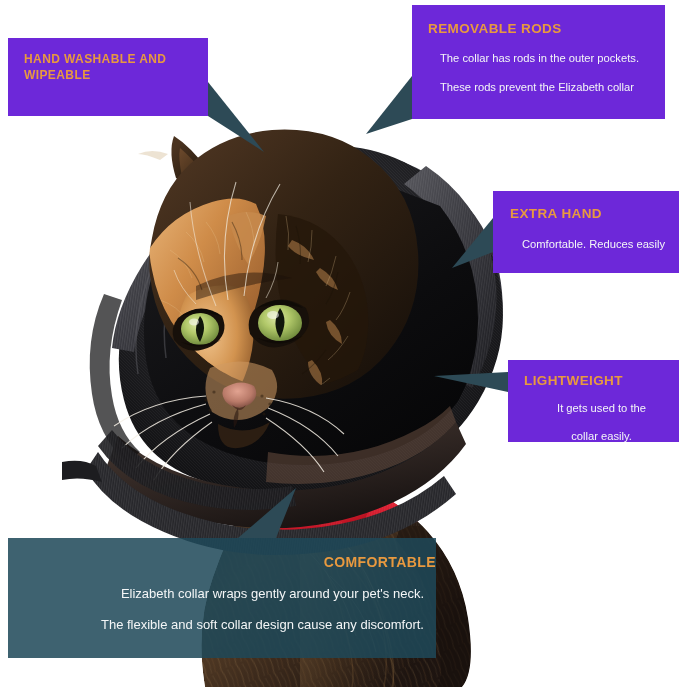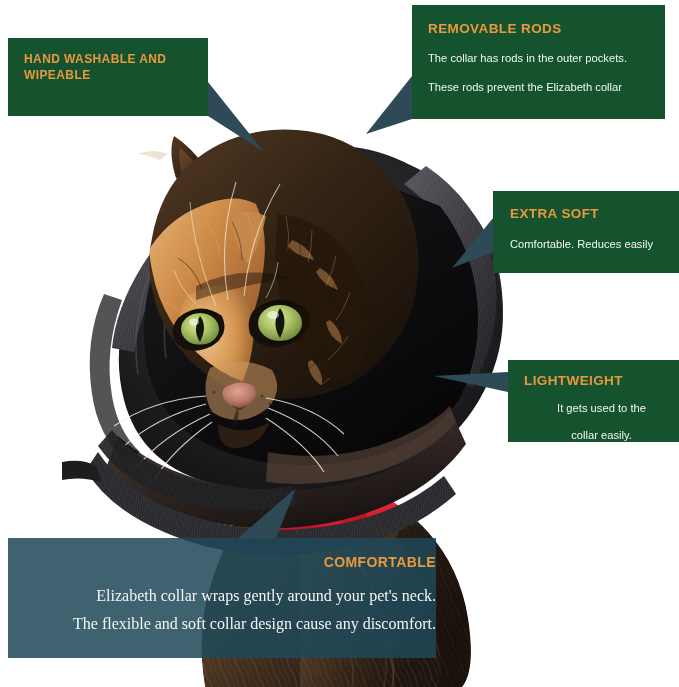--- a/index.html
+++ b/index.html
@@ -22,39 +22,39 @@
   #photo {
     position: absolute;
     left: 0; top: 0;
     width: 679px; height: 687px;
   }
 
   
   .callout {
     position: absolute;
     box-sizing: border-box;
-    background: #14532d;
+    background: #6d28d9;
     color: #ffffff;
     z-index: 40;
   }
   .callout.translucent {
     background: rgba(30, 72, 88, 0.86);
     text-align: right;
   }
   .callout .title {
     color: #e8993f;
     font-weight: bold;
     letter-spacing: 0.4px;
     line-height: 1.32;
     margin: 0;
   }
   .callout .body {
     color: #f4f6f7;
     line-height: 1.42;
-    margin: 0;
+    margin: 12px;
   }
 
   
   .pointer-layer {
     position: absolute;
     left: 0; top: 0;
     width: 679px; height: 687px;
     z-index: 35;
     pointer-events: none;
   }
@@ -71,21 +71,21 @@
   #c-soft  { left: 493px; top: 191px; width: 186px; height: 82px;  padding: 14px 0 0 17px; }
   #c-soft  .title { font-size: 13.5px; }
   #c-soft  .body  { font-size: 11.2px; margin-top: 14px; }
 
   #c-light { left: 508px; top: 360px; width: 171px; height: 82px;  padding: 12px 0 8px 16px; }
   #c-light .title { font-size: 13.5px; }
   #c-light .body  { font-size: 11.2px; margin-top: 11px; text-align: center; }
 
   #c-comf  { left: 8px;   top: 538px; width: 428px; height: 120px; padding: 15px 0 0 28px; }
   #c-comf  .title { font-size: 14px; }
-  #c-comf  .body  { font-size: 16px; margin-top: 14px; font-family: Liberation Serif, serif; }
+  #c-comf  .body  { font-size: 13px; margin-top: 14px; }
   #c-comf  .body + .body { margin-top: 5px; }
 </style>
 </head>
 <body>
 
 <div id="stage">
 
   <svg id="photo" viewBox="0 0 679 687" preserveAspectRatio="none">
     <defs>
 
@@ -417,21 +417,21 @@
     <p class="title">HAND WASHABLE AND WIPEABLE</p>
   </div>
 
   <div class="callout" id="c-rods">
     <p class="title">REMOVABLE RODS</p>
     <p class="body">The collar has rods in the outer pockets.</p>
     <p class="body">These rods prevent the Elizabeth collar</p>
   </div>
 
   <div class="callout" id="c-soft">
-    <p class="title">EXTRA SOFT</p>
+    <p class="title">EXTRA HAND</p>
     <p class="body">Comfortable. Reduces easily</p>
   </div>
 
   <div class="callout" id="c-light">
     <p class="title">LIGHTWEIGHT</p>
     <p class="body">It gets used to the</p>
     <p class="body">collar easily.</p>
   </div>
 
   <div class="callout translucent" id="c-comf">

